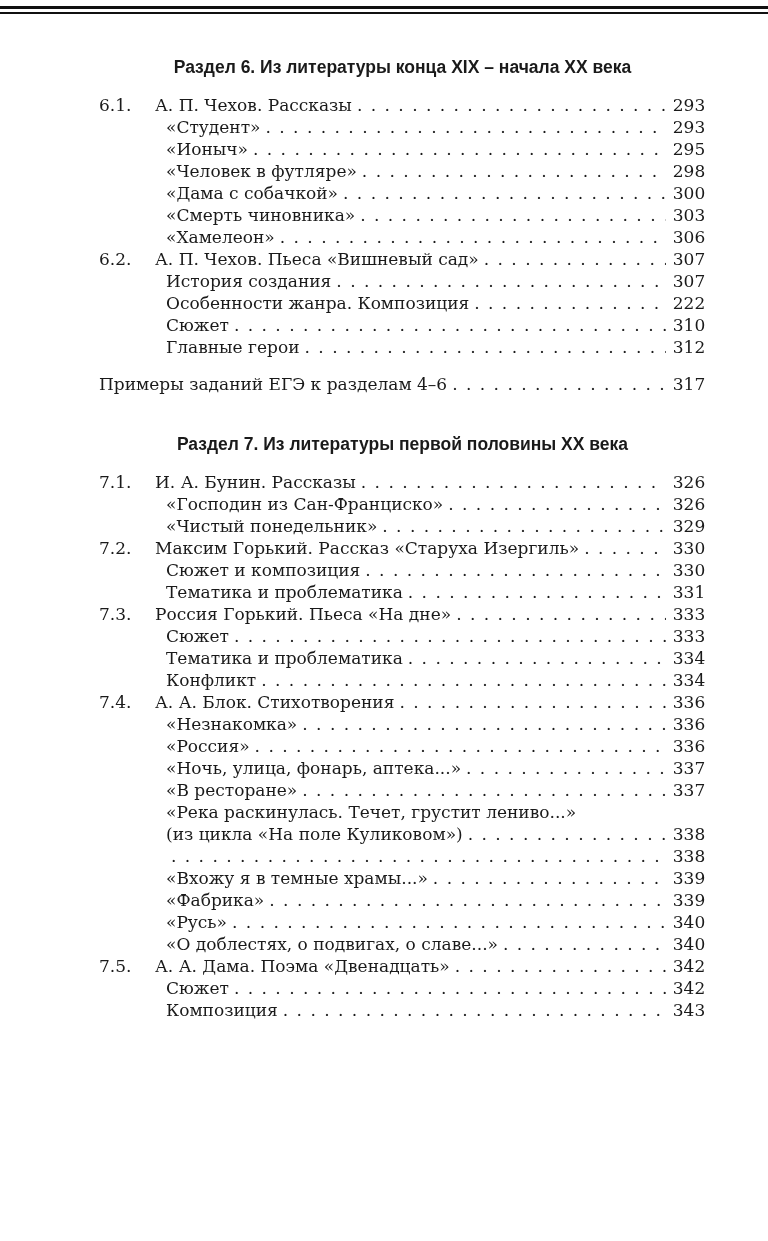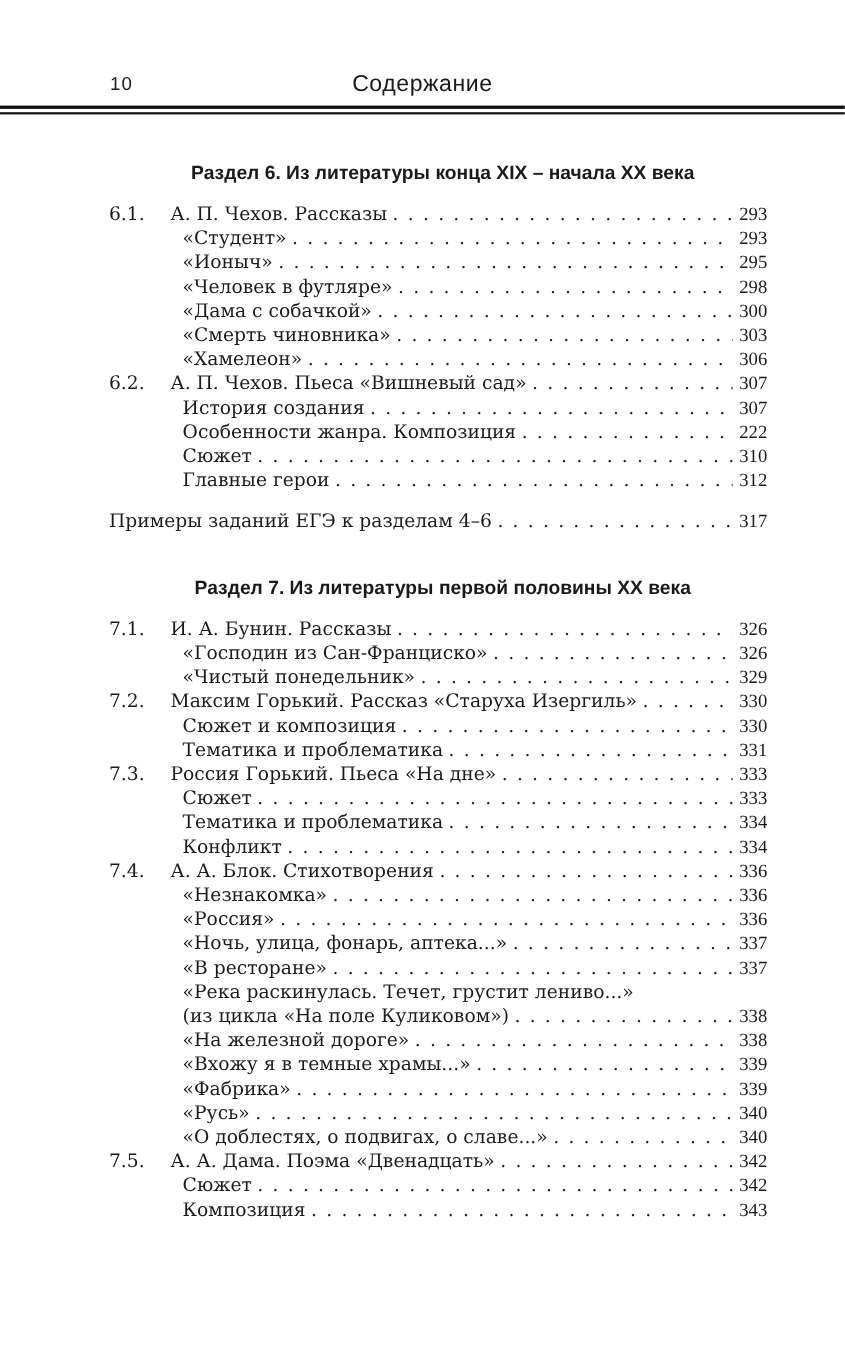--- a/index.html
+++ b/index.html
@@ -77,33 +77,28 @@
   .leader::after {
     content: ". . . . . . . . . . . . . . . . . . . . . . . . . . . . . . . . . . . . . . . . . . . . . . . . . . . . . . . . . . . . . . . . . . . .";
     letter-spacing: 1.5px;
   }
   .row.noleader .leader::after { content: ""; }
 
   .pageno {
     flex: none;
     min-width: 34px;
     margin-left: 6px;
-    text-align: left;
-    font-family: Liberation Serif, serif;
+    text-align: center;
   }
 </style>
 </head>
 <body style="background: rgb(255, 255, 255); color: rgb(26, 26, 26);">
 
 <div class="page">
 
-  <div class="running-head">
-    <span class="page-number">10</span>
-    <span class="head-title">Содержание</span>
-  </div>
 
   <div class="rule"></div>
 
   <div class="content">
       <div class="section-heading">Раздел 6. Из литературы конца XIX – начала XX века</div>
       <div class="row">
     <span class="num">6.1.</span>
     <span class="title">А. П. Чехов. Рассказы</span>
     <span class="leader"></span>
     <span class="pageno">293</span>
@@ -278,21 +273,20 @@
 
   </div>
       <div class="row sub">
 
     <span class="title">(из цикла «На поле Куликовом»)</span>
     <span class="leader"></span>
     <span class="pageno">338</span>
   </div>
       <div class="row sub">
 
-    <span class="title">«На железной дороге»</span>
     <span class="leader"></span>
     <span class="pageno">338</span>
   </div>
       <div class="row sub">
 
     <span class="title">«Вхожу я в темные храмы...»</span>
     <span class="leader"></span>
     <span class="pageno">339</span>
   </div>
       <div class="row sub">

